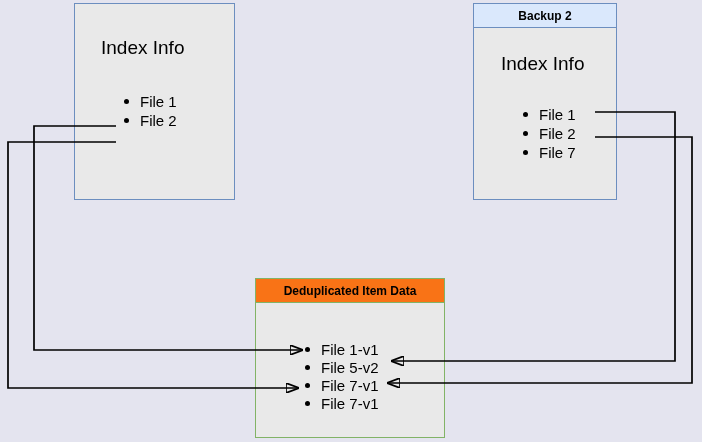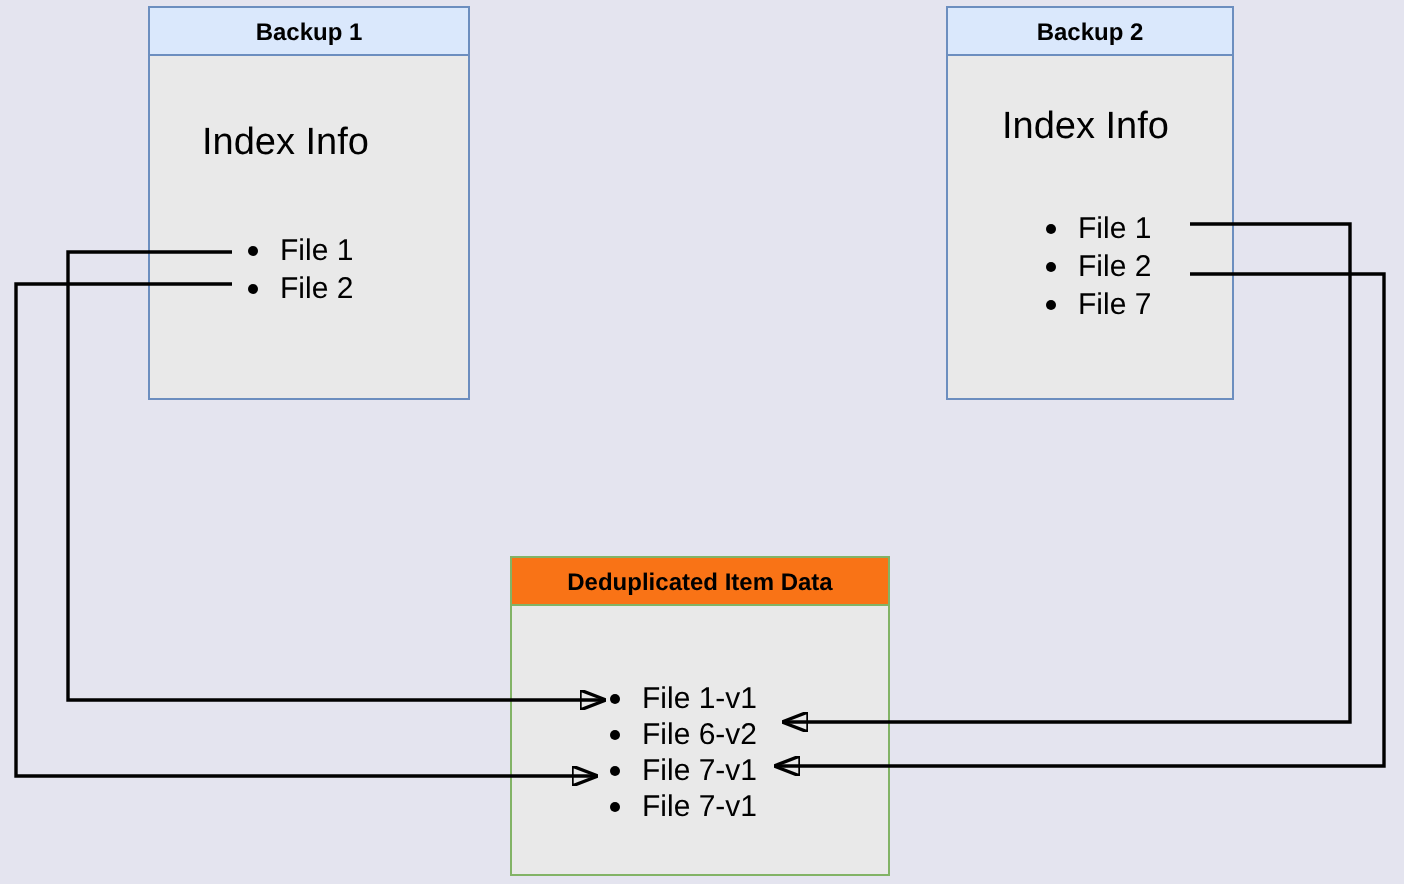--- a/index.html
+++ b/index.html
@@ -58,21 +58,20 @@
     pointer-events:none;
   }
   svg.wires path { stroke:#000; stroke-width:1.7; fill:none; }
 </style>
 </head>
 <body>
 
 <div class="stage">
 
   <div class="box blue b1" style="left:74px; top:3px; width:161px; height:197px;">
-    <div class="box-title">Backup 1</div>
     <div class="box-body">
       <div class="subtitle" style="left:26px; top:33px;">Index Info</div>
       <ul class="files" style="top:88px;">
         <li class="file">
           <span class="bullet-dot"></span>
           <span>File 1</span>
         </li>
         <li class="file">
           <span class="bullet-dot"></span>
           <span>File 2</span>
@@ -105,21 +104,21 @@
   <div class="box green dd" style="left:255px; top:278px; width:190px; height:160px;">
     <div class="box-title">Deduplicated Item Data</div>
     <div class="box-body">
       <ul class="files" style="top:37px;">
         <li class="file">
           <span class="bullet-dot"></span>
           <span>File 1-v1</span>
         </li>
         <li class="file">
           <span class="bullet-dot"></span>
-          <span>File 6-v2</span>
+          <span>File 5-v2</span>
         </li>
         <li class="file">
           <span class="bullet-dot"></span>
           <span>File 7-v1</span>
         </li>
         <li class="file">
           <span class="bullet-dot"></span>
           <span>File 7-v1</span>
         </li>
       </ul>

